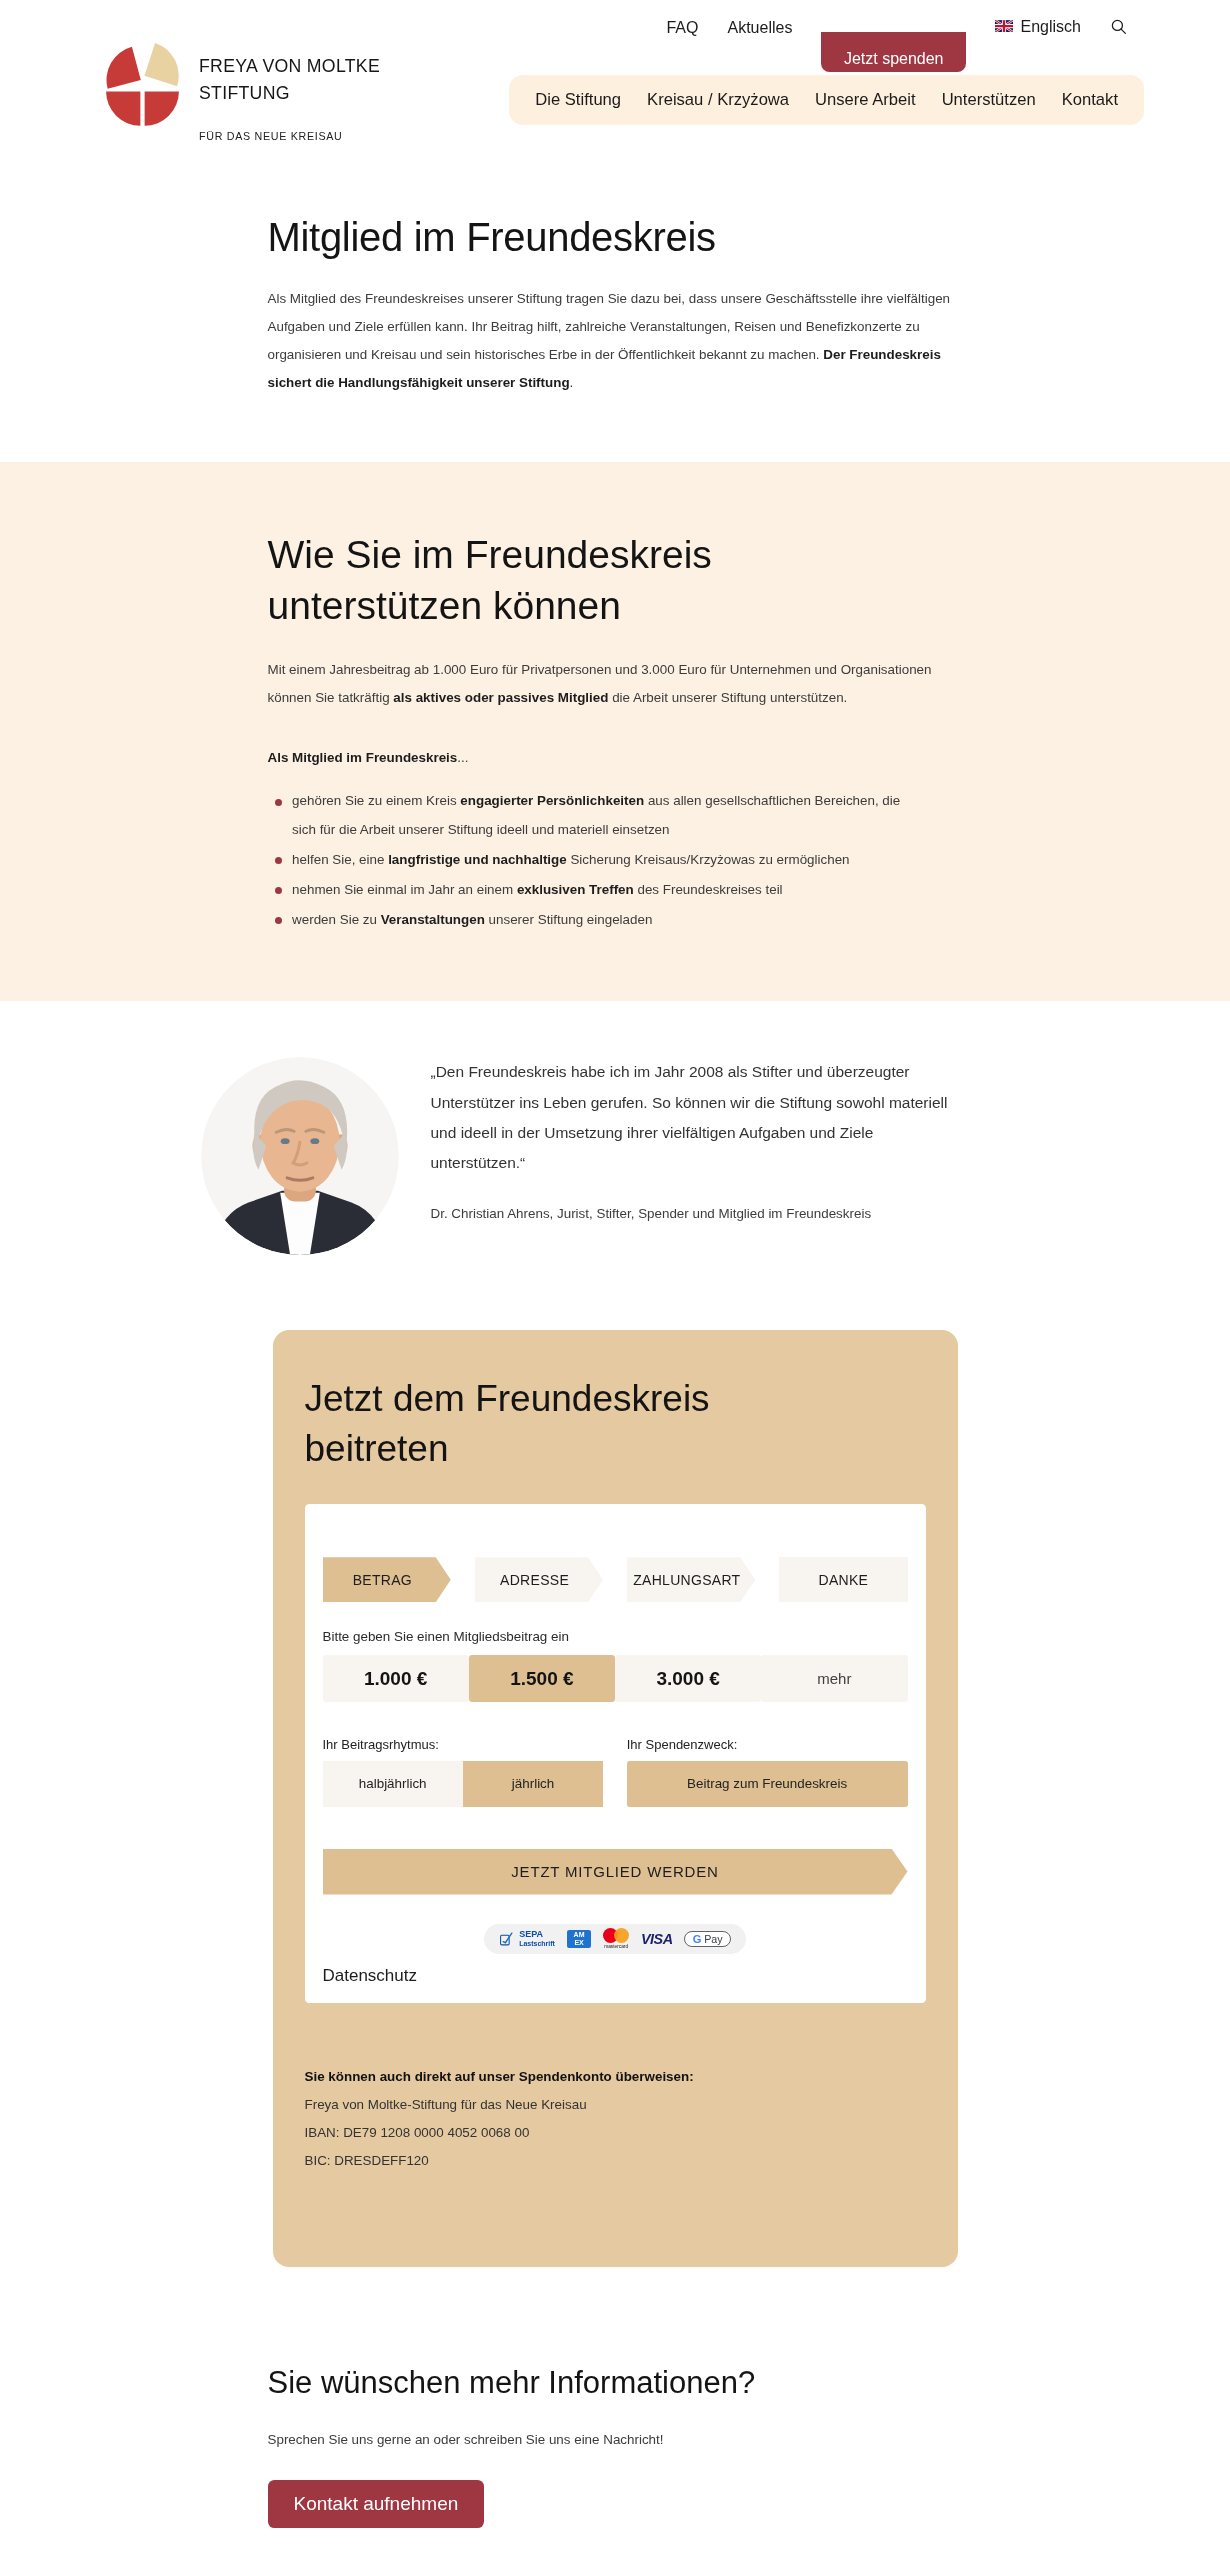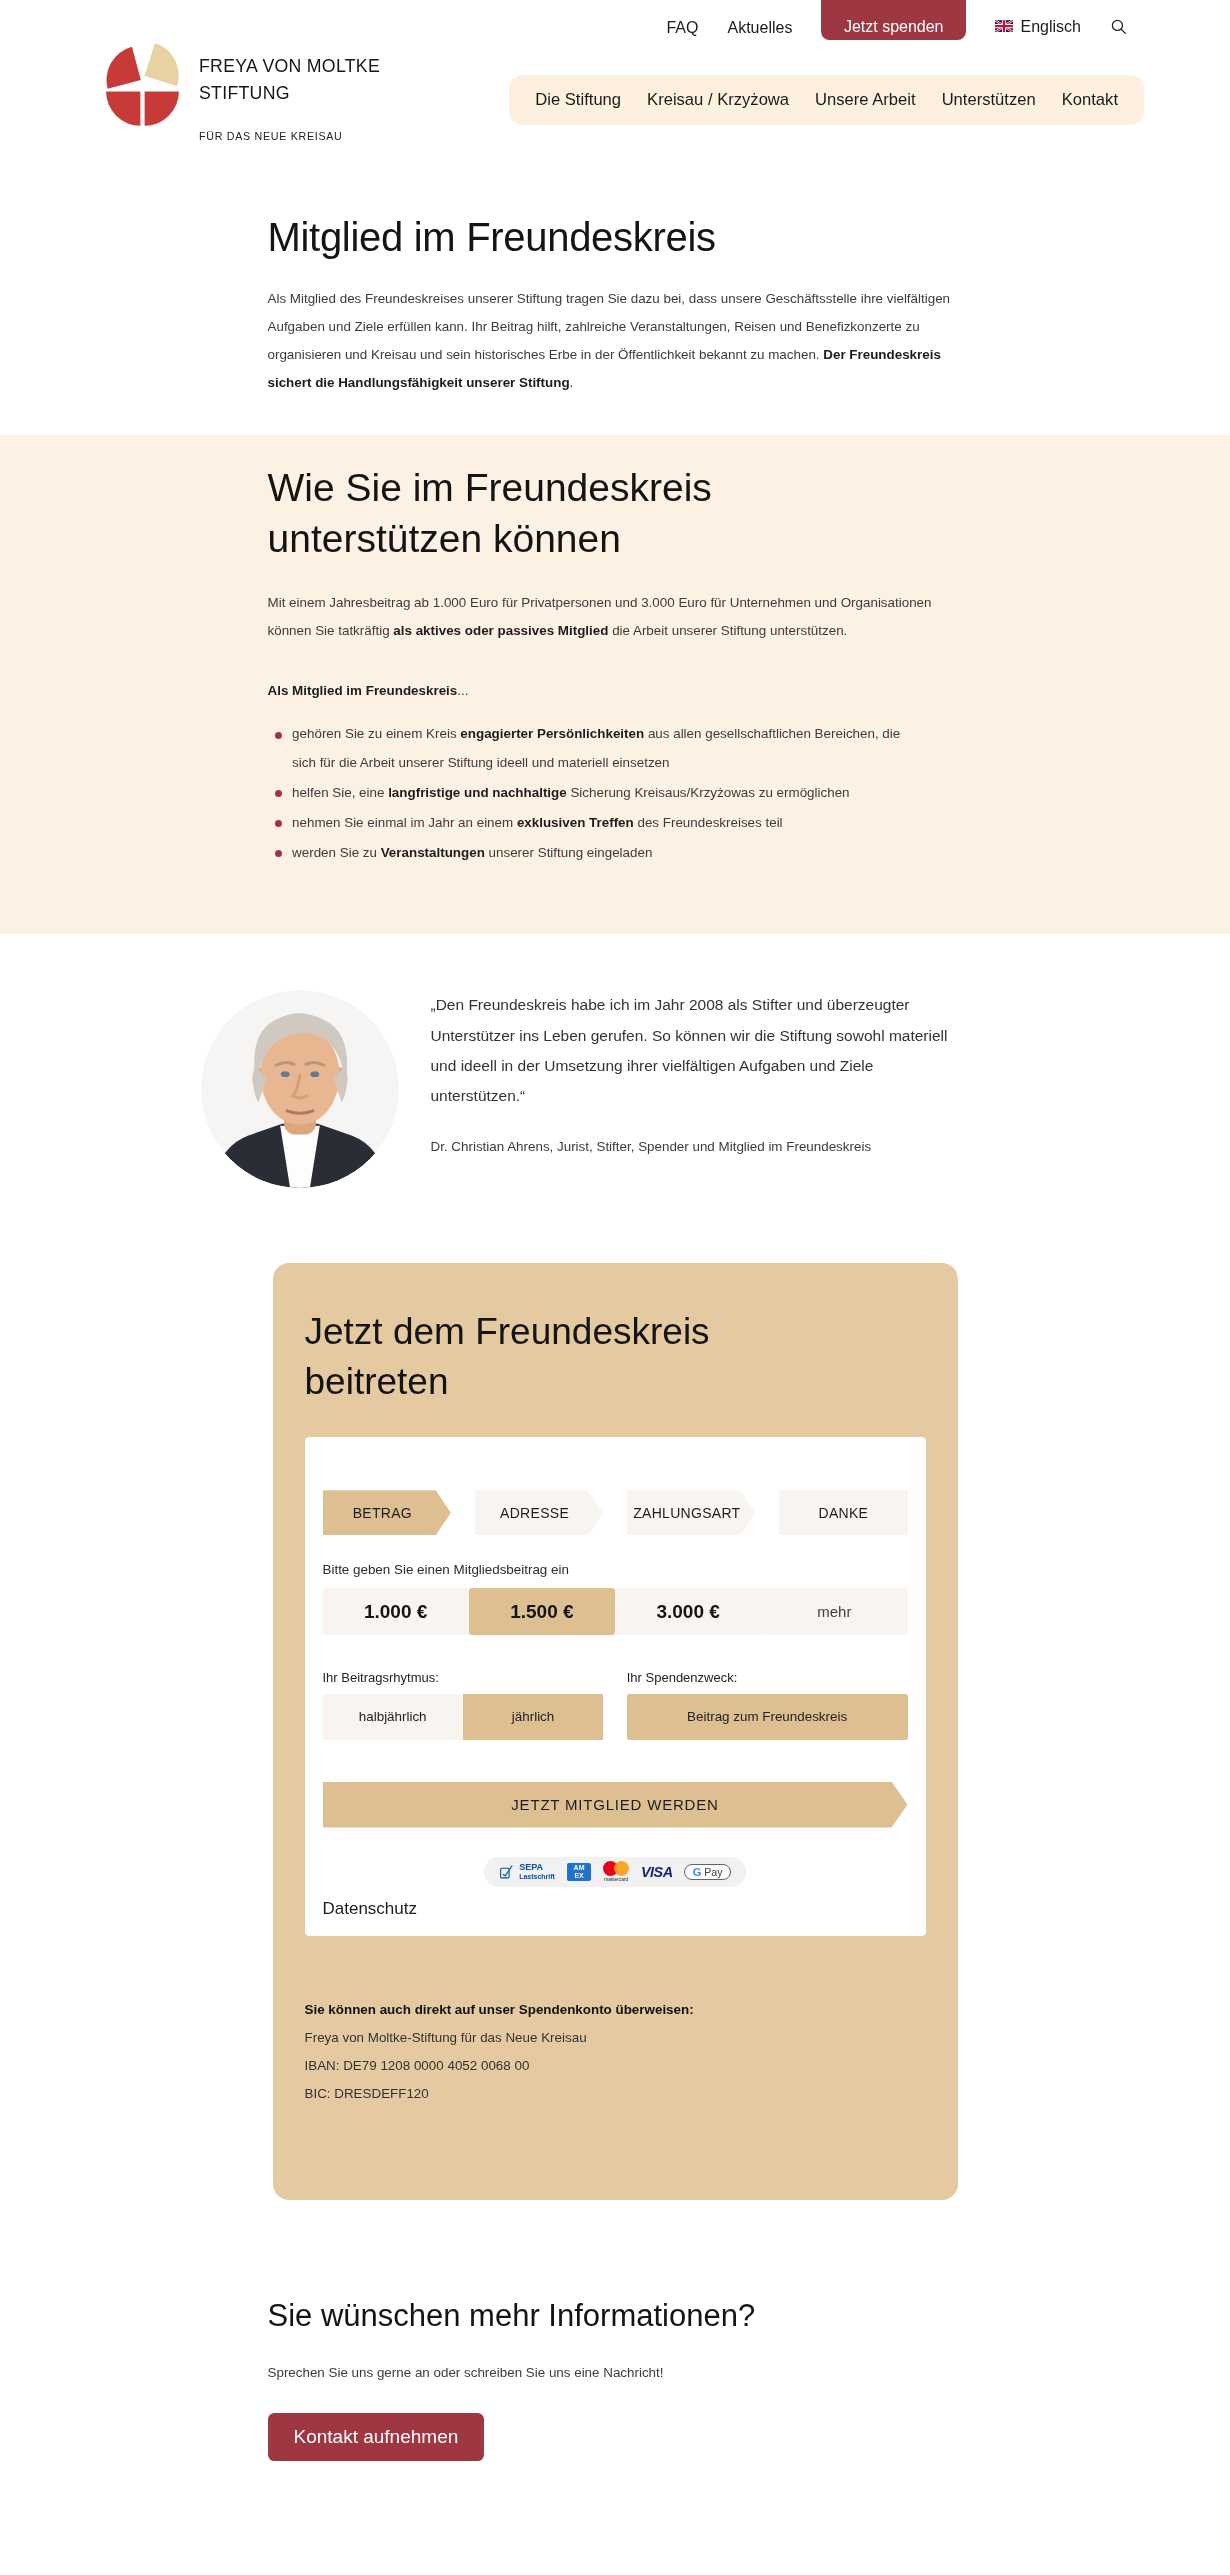--- a/index.html
+++ b/index.html
@@ -24,33 +24,33 @@
   .container{width:695px;margin:0 auto;}
 
   
   header{position:relative;height:182px;}
   .logo{position:absolute;left:105px;top:42px;display:flex;gap:19px;align-items:flex-start;}
   .logo-text{padding-top:10.7px;}
   .logo-line{font-size:17.7px;font-weight:500;letter-spacing:0.3px;color:#161616;line-height:1.55;}
   .logo-tagline{font-size:10.7px;font-weight:500;letter-spacing:0.7px;color:#222;margin-top:22.5px;}
   .top-nav{position:absolute;top:0;right:102px;display:flex;align-items:flex-start;gap:29px;font-size:16px;color:#1c1c1c;}
   .top-link{padding-top:19px;cursor:pointer;}
-  .donate-btn{background:var(--red);color:#fff;height:40px;line-height:54px;padding:0 22.5px;border-radius:0 0 8.6px 8.6px;cursor:pointer;}
+  .donate-btn{background:var(--red);color:#fff;height:40px;line-height:54px;padding:0 22.5px;border-radius:0 0 8.6px 8.6px;cursor:pointer;margin-top:32px;}
   .lang{display:flex;align-items:center;gap:7.5px;padding-top:18px;cursor:pointer;}
   .search-btn{padding-top:17.7px;cursor:pointer;}
   .main-nav{position:absolute;top:75px;right:86px;height:50px;background:var(--navcream);border-radius:14px;display:flex;align-items:center;gap:26px;padding:0 26px;font-size:16.6px;color:#1b1b1b;}
   .main-nav span{cursor:pointer;white-space:nowrap;}
 
   
   h1{font-size:40px;font-weight:400;line-height:1.2;color:var(--ink);margin:31px 0 0;letter-spacing:-0.3px;}
   .intro{margin-top:23.5px;font-size:13.4px;line-height:2.1;max-width:695px;}
   b,strong{color:#1d1d1d;}
 
   
-  .support{background:var(--cream);margin-top:38px;padding:28px 0 67px;}
+  .support{background:var(--cream);margin-top:65px;padding:68px 0 67px;}
   .support h2{font-size:39px;font-weight:400;line-height:1.3;color:var(--ink);margin:0;max-width:535px;}
   .support .lead{margin-top:24.6px;font-size:13.4px;line-height:2.1;max-width:685px;}
   .list-intro{margin-top:32px;font-size:13.4px;line-height:2.1;}
   ul.benefits{list-style:none;margin:15px 0 0;padding:0;max-width:658px;}
   ul.benefits li{position:relative;padding-left:24.6px;font-size:13.4px;line-height:2.1;margin-top:2.1px;}
   ul.benefits li::before{content:"";position:absolute;left:7px;top:11.2px;width:7px;height:7px;border-radius:50%;background:var(--red);}
 
   
   .quote-section{margin-top:56px;}
   .quote-row{width:829px;margin:0 auto;display:flex;gap:32px;align-items:flex-start;}

